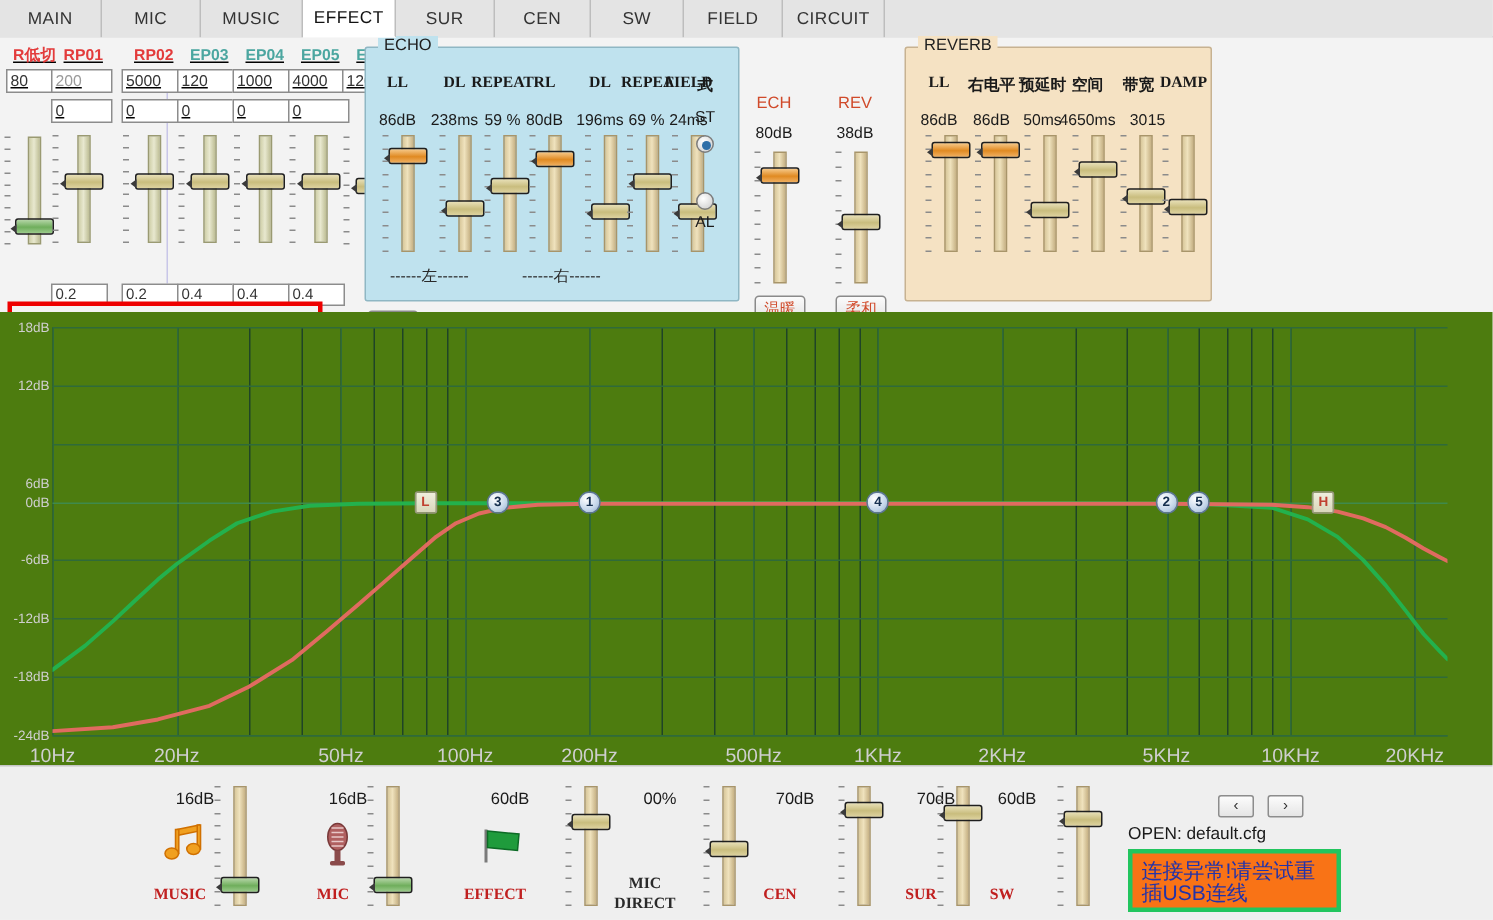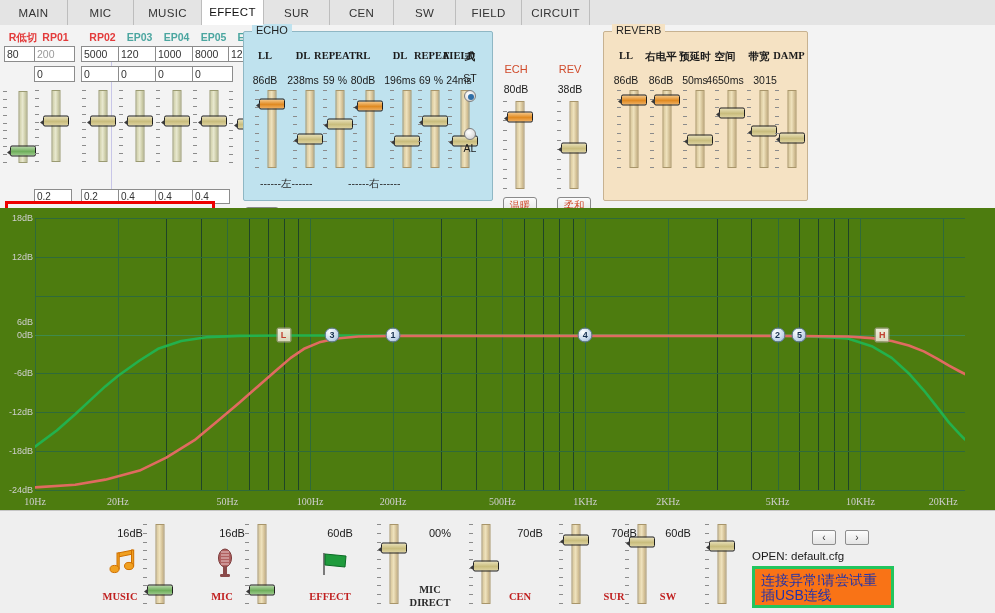--- a/index.html
+++ b/index.html
@@ -43,21 +43,21 @@
     position:absolute; left:0; top:25px; width:995px; height:183px;
     background:#f3f3f3;
   }
 
   
   .eqgroup { position:absolute; left:0; top:0; width:240px; height:183px; }
   .eq-divider {
     position:absolute; left:111px; top:30px; width:1px; height:140px;
     background:#c8c6e8;
   }
-  .eq-col { position:absolute; width:47px; }
+  .eq-col { position:absolute; width:47px;text-decoration:underline; }
   .eq-hdr {
     text-align:center; font-size:10.5px; font-weight:bold;
     height:13px; line-height:13px; white-space:nowrap;
   }
   .eq-hdr.red { color:#e33b3b; }
   .eq-hdr.green { color:#4ba6a0; }
   .eq-box {
     width:44px; height:16px; border:1px solid #8c8c8c; background:#fff;
     font-size:10.5px; color:#333; line-height:14px; padding-left:2px;
     font-family:"Liberation Sans", sans-serif;
@@ -174,22 +174,22 @@
   .gridline { position:absolute; background:#2f6a3a; }
   .gridline.v { width:1px; top:0; bottom:0; }
   .gridline.h { height:1px; left:0; right:0; }
   .gridline.minor { background:#1f4427; }
   .gridline.zero { background:#3f8a4c; }
   .ylab {
     position:absolute; right:0; font-size:9px; color:#cfcfcf;
     text-align:right; white-space:nowrap; transform:translateY(-50%);
   }
   .xlab {
-    position:absolute; font-size:10px; color:#cfcfcf;
-    transform:translateX(-50%); white-space:nowrap;font-family:Liberation Serif, serif;
+    position:absolute; font-size:13px; color:#cfcfcf;
+    transform:translateX(-50%); white-space:nowrap;
   }
   .node {
     position:absolute; width:15px; height:15px; border-radius:50%;
     background:radial-gradient(circle at 35% 30%,#ffffff,#c4d6ea 60%,#8fa9c6);
     border:1px solid #5d7694;
     color:#16304f; font-size:9px; font-weight:bold;
     display:flex; align-items:center; justify-content:center;
     transform:translate(-50%,-50%);
   }
   .node.sq {
@@ -370,21 +370,21 @@
                 <i></i>
                 <i></i>
               </div>
               <div class="vtrack " style="height:72px;"></div>
               <div class="vthumb khaki" style="top:30.96px;"></div>
             </div>
           </div>
         </div>
         <div class="eq-col" style="left:192px; top:6px; width:43px;">
           <div class="eq-hdr green">EP05</div>
-          <div class="eq-box" style="width:41px;margin-top:2px;">8000</div>
+          <div class="eq-box" style="width:41px;margin-top:2px;">4000</div>
           <div class="eq-box" style="width:41px;margin-top:4px;">0</div>
           <div class="vslider" style="position:relative; margin:8px auto 0; width:43px; height:72px;">
             <div style="position:absolute;left:50%;transform:translateX(-50%);width:22px;height:72px;">
               <div class="vticks" style="left:-10px;height:72px;">
                 <i></i>
                 <i></i>
                 <i></i>
                 <i></i>
                 <i></i>
                 <i></i>

